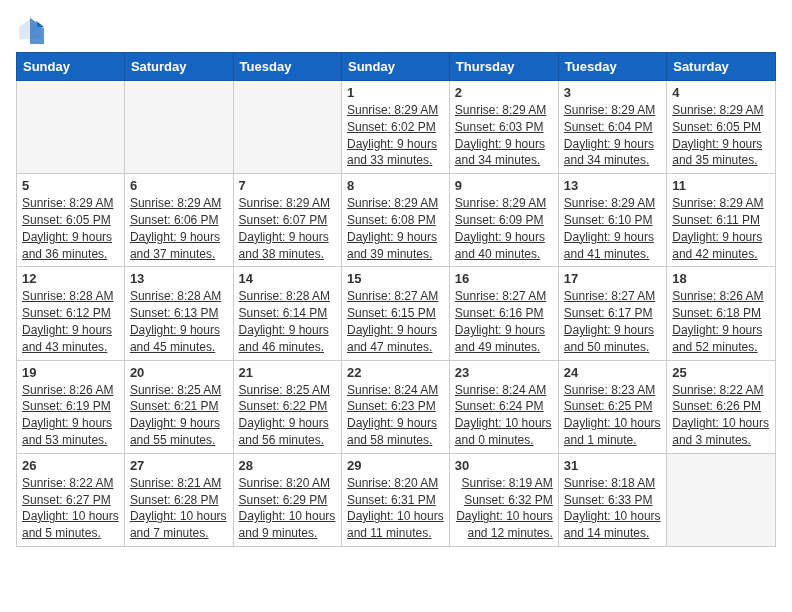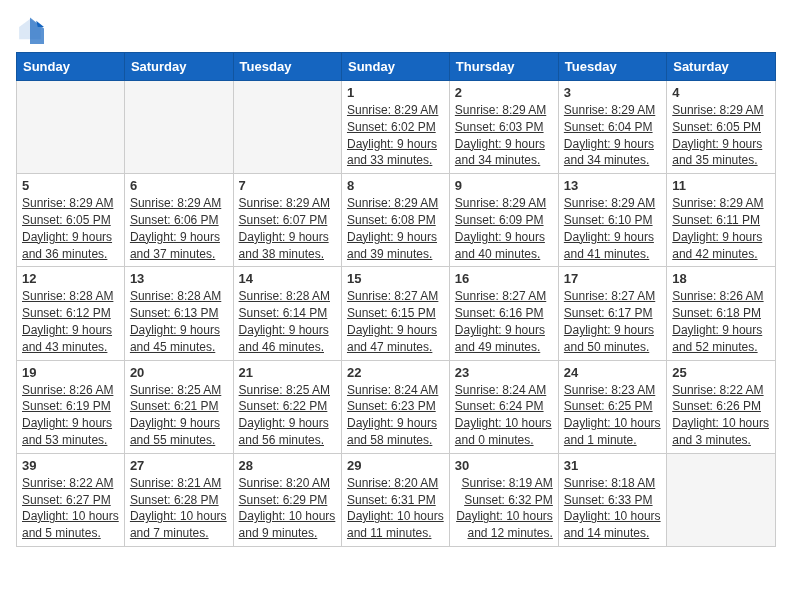--- a/index.html
+++ b/index.html
@@ -303,21 +303,21 @@
         <td>
           <div class="day-number">25</div>
           <div class="day-info" style="white-space: pre-line;">Sunrise: 8:22 AM
 Sunset: 6:26 PM
 Daylight: 10 hours
 and 3 minutes.</div>
         </td>
       </tr>
       <tr class="week-row">
         <td>
-          <div class="day-number">39</div>
+          <div class="day-number">26</div>
           <div class="day-info" style="white-space: pre-line;">Sunrise: 8:22 AM
 Sunset: 6:27 PM
 Daylight: 10 hours
 and 5 minutes.</div>
         </td>
         <td>
           <div class="day-number">27</div>
           <div class="day-info" style="white-space: pre-line;">Sunrise: 8:21 AM
 Sunset: 6:28 PM
 Daylight: 10 hours

